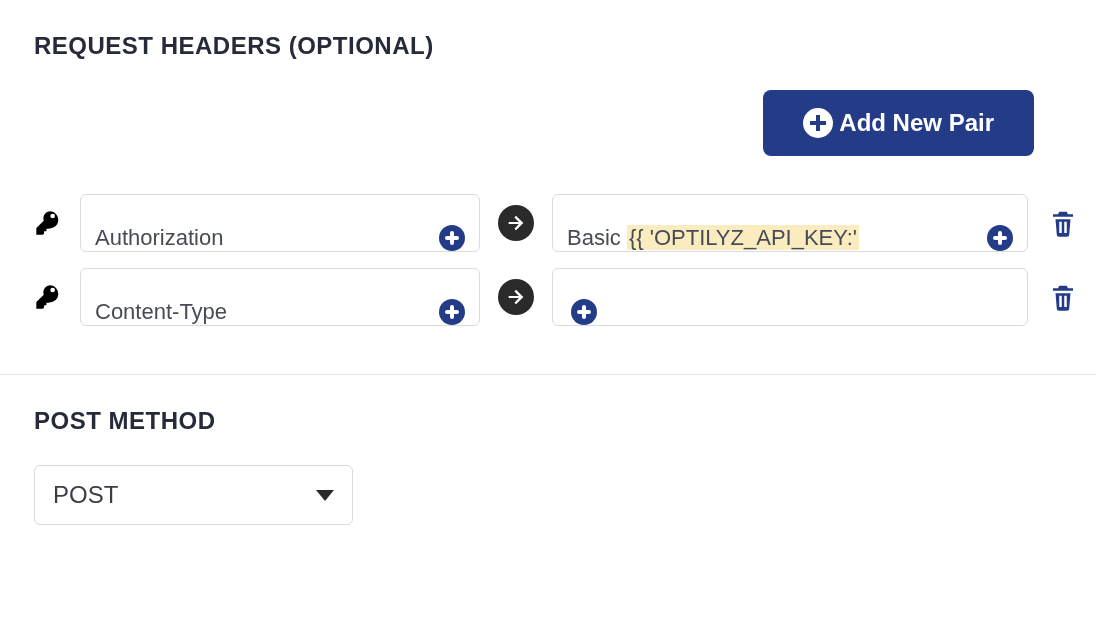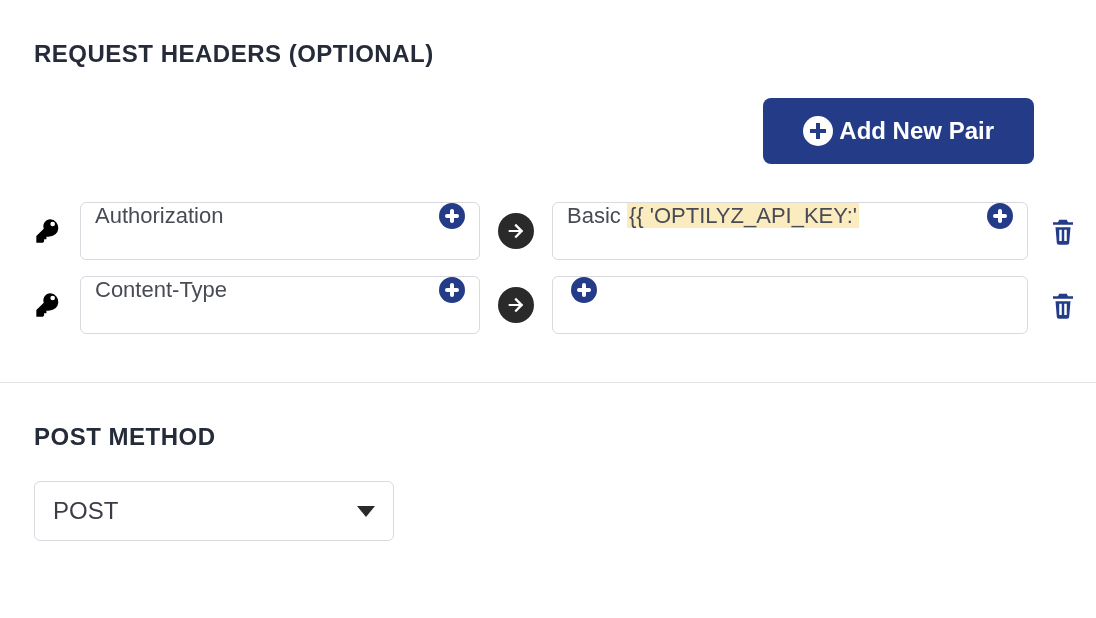--- a/index.html
+++ b/index.html
@@ -3,21 +3,21 @@
 <meta charset="utf-8">
 <style>
   * { box-sizing: border-box; }
   body {
     margin: 0;
     font-family: -apple-system, BlinkMacSystemFont, "Segoe UI", Arial, sans-serif;
     background: #fff;
     color: #2a2a2a;
     width: 1096px;
   }
-  .section { padding: 40px 34px 40px; }
+  .section { padding: 32px 34px 40px; }
   .section-title {
     font-size: 24px;
     font-weight: 800;
     letter-spacing: 0.5px;
     color: #262b3a;
     margin: 0 0 30px 0;
   }
   .btn-row {
     display: flex;
     justify-content: flex-end;
@@ -66,21 +66,21 @@
     display: flex; align-items: center; justify-content: center;
   }
   .key-icon svg { width: 28px; height: 28px; }
 
   .field {
     flex: 1;
     border: 1px solid #d9d9e0;
     border-radius: 6px;
     height: 58px;
     display: flex;
-    align-items: flex-start;
+    align-items: flex-end;
     padding: 0 14px;
     font-size: 22px;
     color: #484b55;
     position: relative;
     background: #fff;
     min-width: 0;
   }
   .field-text {
     flex: 1;
     white-space: nowrap;
@@ -131,21 +131,21 @@
   hr.divider {
     border: none;
     border-top: 1px solid #e3e3e8;
     margin: 0;
   }
 
   .select {
     border: 1px solid #d9d9e0;
     border-radius: 6px;
     height: 60px;
-    width: 360px;
+    width: 319px;
     display: flex;
     align-items: center;
     justify-content: space-between;
     padding: 0 18px;
     font-size: 24px;
     color: #3b3d46;
     cursor: pointer;
     margin-top: 8px;
   }
   .chevron-down-icon {

